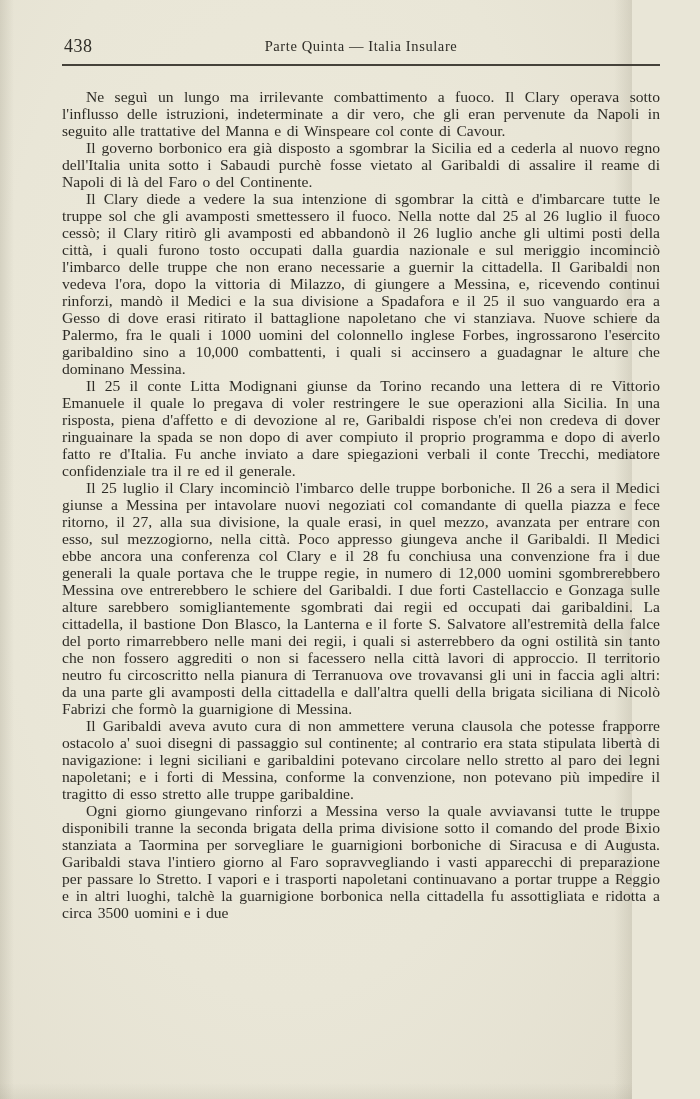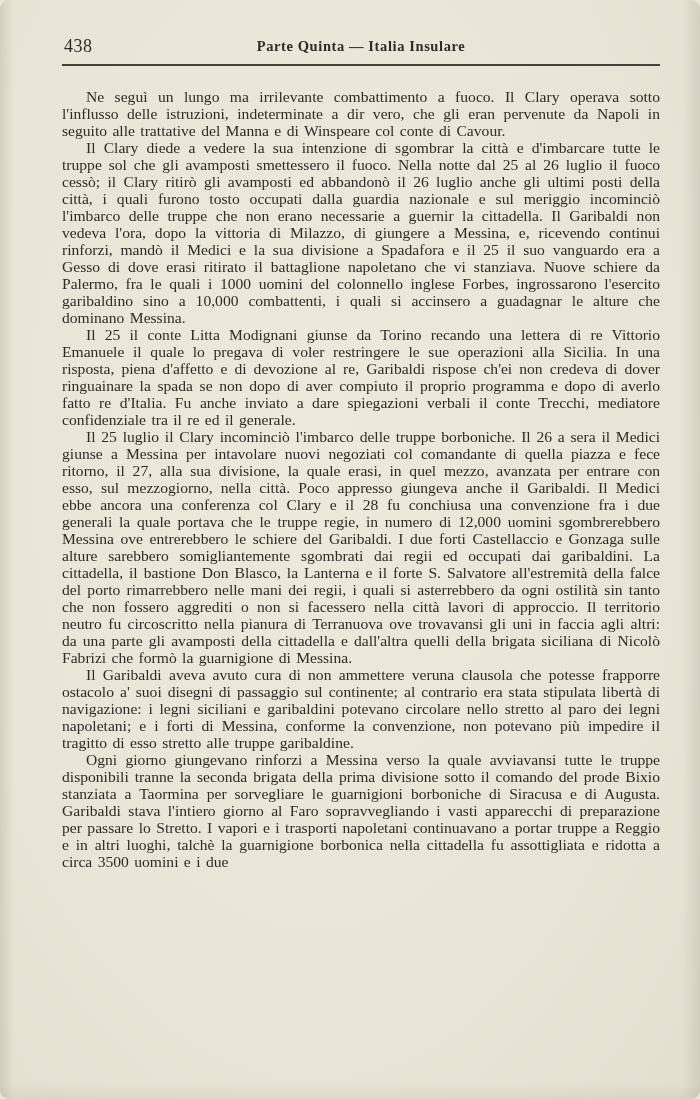--- a/index.html
+++ b/index.html
@@ -8,29 +8,28 @@
   }
   body {
     width: 700px;
     height: 1099px;
     overflow: hidden;
     font-family: "Liberation Serif", "DejaVu Serif", serif;
     background: #e9e6d7;
   }
   .page {
     position: relative;
-    width: 700px;
+    width: 632px;
     height: 1099px;
     background:
       linear-gradient(90deg, rgba(120,115,95,0.18) 0px, rgba(120,115,95,0.0) 14px),
       linear-gradient(270deg, rgba(120,115,95,0.16) 0px, rgba(120,115,95,0.0) 18px),
       linear-gradient(0deg, rgba(120,115,95,0.10) 0px, rgba(120,115,95,0.0) 16px),
       radial-gradient(ellipse at 45% 40%, #edeadb 0%, #e9e6d7 60%, #e3dfcf 100%);
     color: #2e2c26;
-    border-radius: 9px;
   }
   .page-inner {
     position: absolute;
     left: 62px;
     top: 36px;
     width: 598px;
   }
   .running-header {
     position: relative;
     height: 24px;
@@ -42,21 +41,21 @@
     top: 0;
     font-size: 18px;
     letter-spacing: 0.5px;
   }
   .running-title {
     position: absolute;
     left: 0;
     right: 0;
     top: 2px;
     text-align: center;
-    font-weight: bold;
+    font-weight: normal;
     font-size: 14.5px;
     letter-spacing: 0.6px;
   }
   .header-rule {
     height: 0;
     border-top: 2px solid #45423a;
     margin-bottom: 22px;
   }
   .body-text p {
     margin: 0;
@@ -76,20 +75,21 @@
 
     <div class="running-header">
       <span class="page-number">438</span>
       <span class="running-title">Parte Quinta — Italia Insulare</span>
     </div>
 
     <div class="header-rule"></div>
 
     <div class="body-text">
       <p>Ne seguì un lungo ma irrilevante combattimento a fuoco. Il Clary operava sotto l'influsso delle istruzioni, indeterminate a dir vero, che gli eran pervenute da Napoli in seguito alle trattative del Manna e di Winspeare col conte di Cavour.</p>
+      <p>Il governo borbonico era già disposto a sgombrar la Sicilia ed a cederla al nuovo regno dell'Italia unita sotto i Sabaudi purchè fosse vietato al Garibaldi di assalire il reame di Napoli di là del Faro o del Continente.</p>
       <p>Il Clary diede a vedere la sua intenzione di sgombrar la città e d'imbarcare tutte le truppe sol che gli avamposti smettessero il fuoco. Nella notte dal 25 al 26 luglio il fuoco cessò; il Clary ritirò gli avamposti ed abbandonò il 26 luglio anche gli ultimi posti della città, i quali furono tosto occupati dalla guardia nazionale e sul meriggio incominciò l'imbarco delle truppe che non erano necessarie a guernir la cittadella. Il Garibaldi non vedeva l'ora, dopo la vittoria di Milazzo, di giungere a Messina, e, ricevendo continui rinforzi, mandò il Medici e la sua divisione a Spadafora e il 25 il suo vanguardo era a Gesso di dove erasi ritirato il battaglione napoletano che vi stanziava. Nuove schiere da Palermo, fra le quali i 1000 uomini del colonnello inglese Forbes, ingrossarono l'esercito garibaldino sino a 10,000 combattenti, i quali si accinsero a guadagnar le alture che dominano Messina.</p>
       <p>Il 25 il conte Litta Modignani giunse da Torino recando una lettera di re Vittorio Emanuele il quale lo pregava di voler restringere le sue operazioni alla Sicilia. In una risposta, piena d'affetto e di devozione al re, Garibaldi rispose ch'ei non credeva di dover ringuainare la spada se non dopo di aver compiuto il proprio programma e dopo di averlo fatto re d'Italia. Fu anche inviato a dare spiegazioni verbali il conte Trecchi, mediatore confidenziale tra il re ed il generale.</p>
       <p>Il 25 luglio il Clary incominciò l'imbarco delle truppe borboniche. Il 26 a sera il Medici giunse a Messina per intavolare nuovi negoziati col comandante di quella piazza e fece ritorno, il 27, alla sua divisione, la quale erasi, in quel mezzo, avanzata per entrare con esso, sul mezzogiorno, nella città. Poco appresso giungeva anche il Garibaldi. Il Medici ebbe ancora una conferenza col Clary e il 28 fu conchiusa una convenzione fra i due generali la quale portava che le truppe regie, in numero di 12,000 uomini sgombrerebbero Messina ove entrerebbero le schiere del Garibaldi. I due forti Castellaccio e Gonzaga sulle alture sarebbero somigliantemente sgombrati dai regii ed occupati dai garibaldini. La cittadella, il bastione Don Blasco, la Lanterna e il forte S. Salvatore all'estremità della falce del porto rimarrebbero nelle mani dei regii, i quali si asterrebbero da ogni ostilità sin tanto che non fossero aggrediti o non si facessero nella città lavori di approccio. Il territorio neutro fu circoscritto nella pianura di Terranuova ove trovavansi gli uni in faccia agli altri: da una parte gli avamposti della cittadella e dall'altra quelli della brigata siciliana di Nicolò Fabrizi che formò la guarnigione di Messina.</p>
       <p>Il Garibaldi aveva avuto cura di non ammettere veruna clausola che potesse frapporre ostacolo a' suoi disegni di passaggio sul continente; al contrario era stata stipulata libertà di navigazione: i legni siciliani e garibaldini potevano circolare nello stretto al paro dei legni napoletani; e i forti di Messina, conforme la convenzione, non potevano più impedire il tragitto di esso stretto alle truppe garibaldine.</p>
       <p>Ogni giorno giungevano rinforzi a Messina verso la quale avviavansi tutte le truppe disponibili tranne la seconda brigata della prima divisione sotto il comando del prode Bixio stanziata a Taormina per sorvegliare le guarnigioni borboniche di Siracusa e di Augusta. Garibaldi stava l'intiero giorno al Faro sopravvegliando i vasti apparecchi di preparazione per passare lo Stretto. I vapori e i trasporti napoletani continuavano a portar truppe a Reggio e in altri luoghi, talchè la guarnigione borbonica nella cittadella fu assottigliata e ridotta a circa 3500 uomini e i due</p>
     </div>
 
   </div>
 </div>
 

